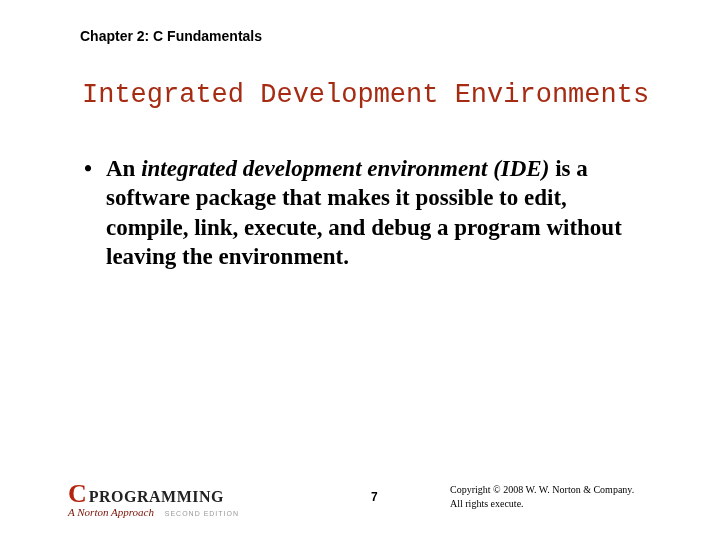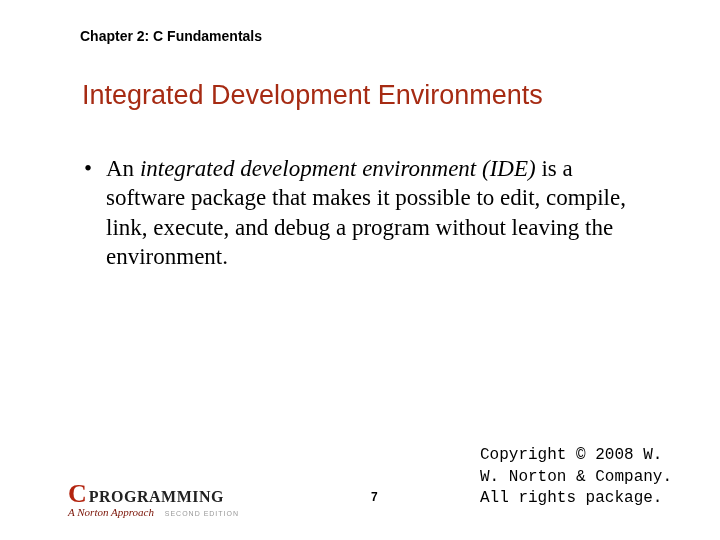--- a/index.html
+++ b/index.html
@@ -1,33 +1,33 @@
 <!DOCTYPE html>
 <html><head>
 <meta charset="utf-8">
 <style>
   * { margin: 0; padding: 0; box-sizing: border-box; }
   html, body { width: 720px; height: 540px; background: #ffffff; font-family: "Times New Roman", Times, serif; color: #000; }
   .slide { position: relative; width: 720px; height: 540px; }
   .chapter { position: absolute; top: 28px; left: 80px; font-family: Arial, Helvetica, sans-serif; font-weight: bold; font-size: 14px; }
-  .title { position: absolute; top: 80px; left: 82px; font-family: Liberation Sans, sans-serif; font-size: 27px; color: #a62b13; }
-  .body { position: absolute; top: 154px; left: 84px; width: 570px; font-size: 23px; line-height: 1.28; }
+  .title { position: absolute; top: 80px; left: 82px; font-family: Liberation Mono, monospace; font-size: 27px; color: #a62b13; }
+  .body { position: absolute; top: 154px; left: 84px; width: 570px; font-size: 23px; line-height: 1.28; font-weight: bold; }
   .body ul { list-style: none; }
   .body li { position: relative; padding-left: 22px; }
   .body li::before { content: "•"; position: absolute; left: 0; top: 0; }
   .ital { font-style: italic; }
   .footer { position: absolute; bottom: 20px; left: 68px; right: 40px; height: 42px; }
   .logo { position: absolute; left: 0; bottom: 2px; width: 230px; }
   .logo-row1 { display: flex; align-items: baseline; gap: 2px; }
   .logo-c { font-family: Georgia, "Times New Roman", serif; font-weight: bold; font-size: 26px; color: #b3240f; line-height: 1; }
   .logo-prog { font-family: Liberation Serif, serif; font-weight: bold; font-size: 16px; letter-spacing: 0.5px; color: #222; }
   .logo-row2 { font-family: Georgia, "Times New Roman", serif; font-style: italic; font-size: 11px; color: #7a1205; margin-top: -1px; }
   .logo-ed { font-family: Arial, sans-serif; font-style: normal; font-size: 7px; letter-spacing: 1px; color: #999; margin-left: 8px; }
   .pagenum { position: absolute; left: 303px; bottom: 16px; font-family: Arial, sans-serif; font-size: 12px; font-weight: bold; }
-  .copyright { position: absolute; left: 412px; bottom: 10px; font-family: Liberation Mono, monospace; font-size: 16px; line-height: 1.35; color: #000; }
+  .copyright { position: absolute; left: 382px; bottom: 10px; font-family: Liberation Serif, serif; font-size: 10px; line-height: 1.35; color: #000; }
 </style>
 </head>
 <body>
 
 <div class="slide">
 
   <div class="chapter">Chapter 2: C Fundamentals</div>
 
   <div class="title">Integrated Development Environments</div>
 
@@ -46,17 +46,17 @@
         <span class="logo-prog">PROGRAMMING</span>
       </div>
       <div class="logo-row2">
         <span>A Norton Approach</span>
         <span class="logo-ed">SECOND EDITION</span>
       </div>
     </div>
     <div class="pagenum">7</div>
     <div class="copyright">
       <div>Copyright © 2008 W. W. Norton &amp; Company.</div>
-      <div>All rights package.</div>
+      <div>All rights execute.</div>
     </div>
   </div>
 
 </div>
 
 </body></html>

